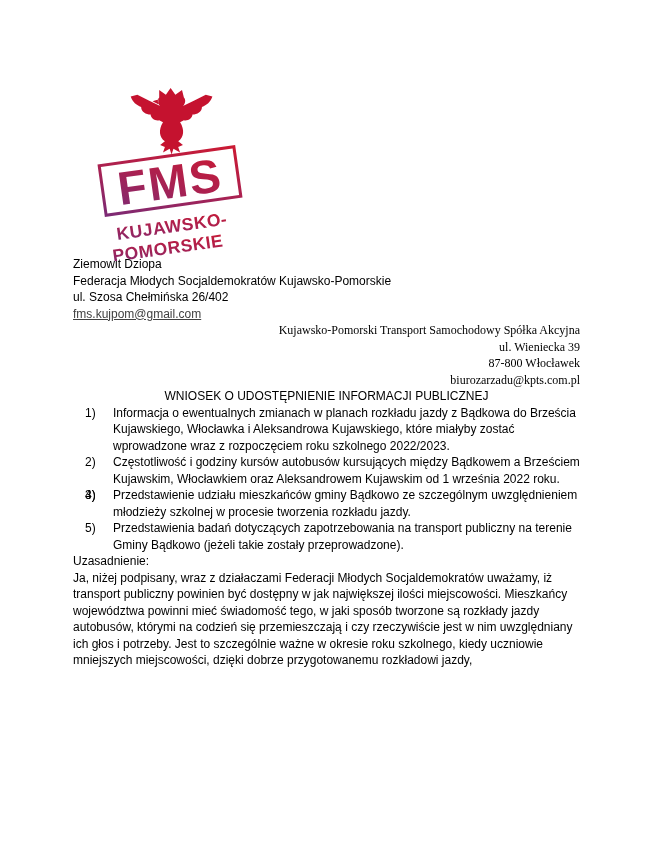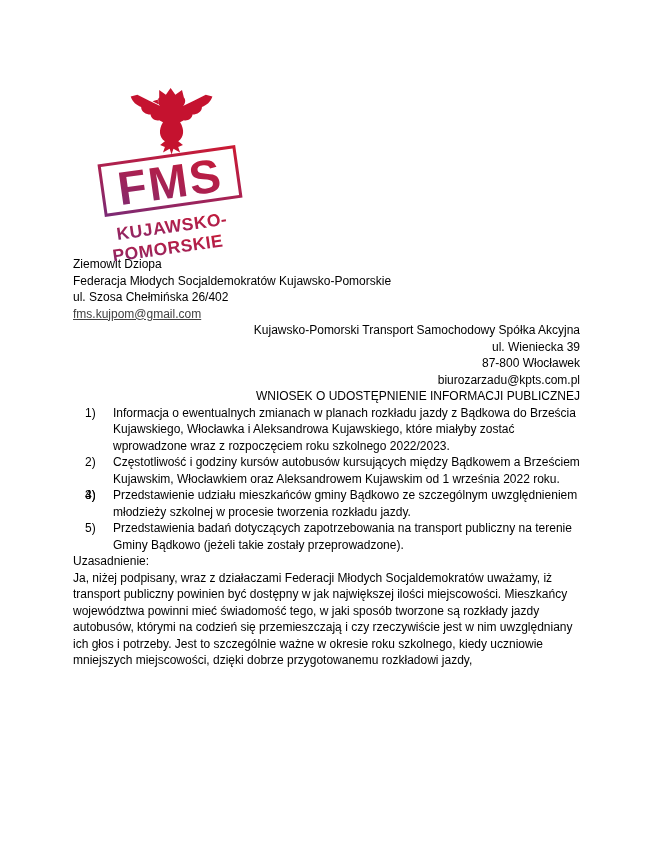--- a/index.html
+++ b/index.html
@@ -26,23 +26,23 @@
     height: 175px;
   }
   .logo text {
     font-family: "Liberation Sans", sans-serif;
     font-weight: bold;
   }
 
   .sender-block div, .recipient-block div { white-space: nowrap; }
   .email-link { color: #404040; text-decoration: underline; cursor: pointer; }
 
-  .recipient-block { margin-top: 15px; text-align: right; }
+  .recipient-block { margin-top: 15px; text-align: right; font-family: Liberation Serif, serif; }
 
-  .doc-title { margin-top: 17px; text-align: right; }
+  .doc-title { margin-top: 17px; text-align: center; }
 
   .intro-paragraph { margin-top: 17px; }
 
   .request-list { margin-top: 17px; list-style: none; counter-reset: none; }
   .request-list li { position: relative; padding-left: 40px; }
   .request-list .num { position: absolute; left: 12px; top: 0; }
 
   .just-head { margin-top: 11px; font-weight: normal; }
   .just-body { margin-top: 0; }
 </style>

